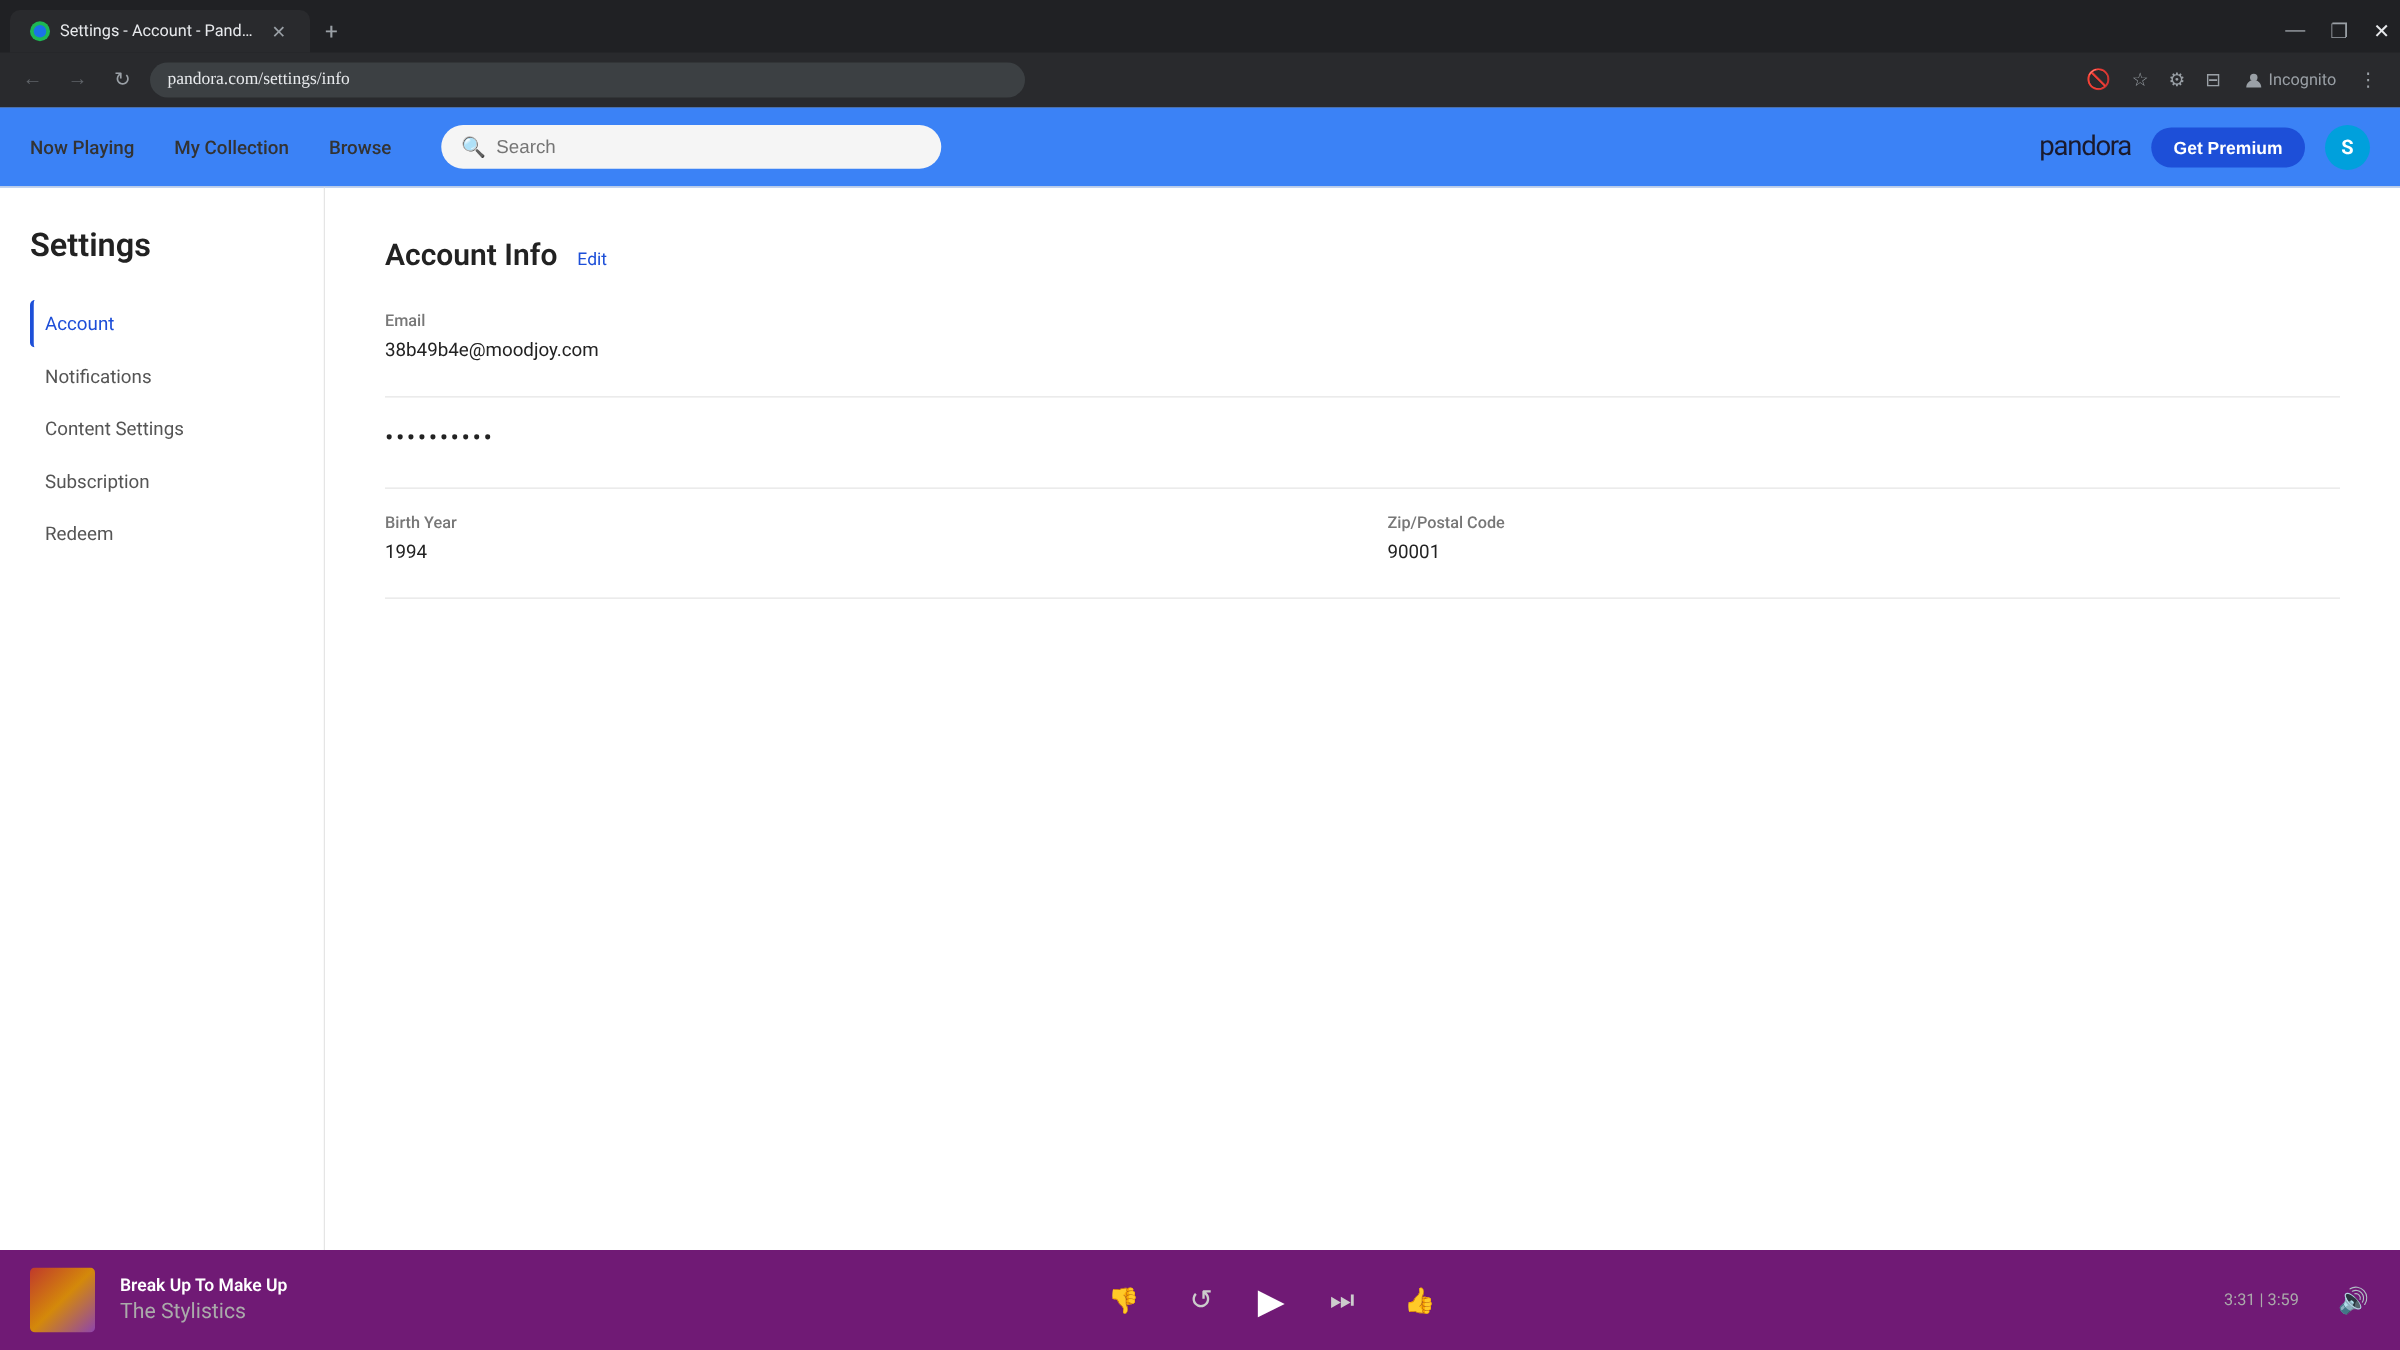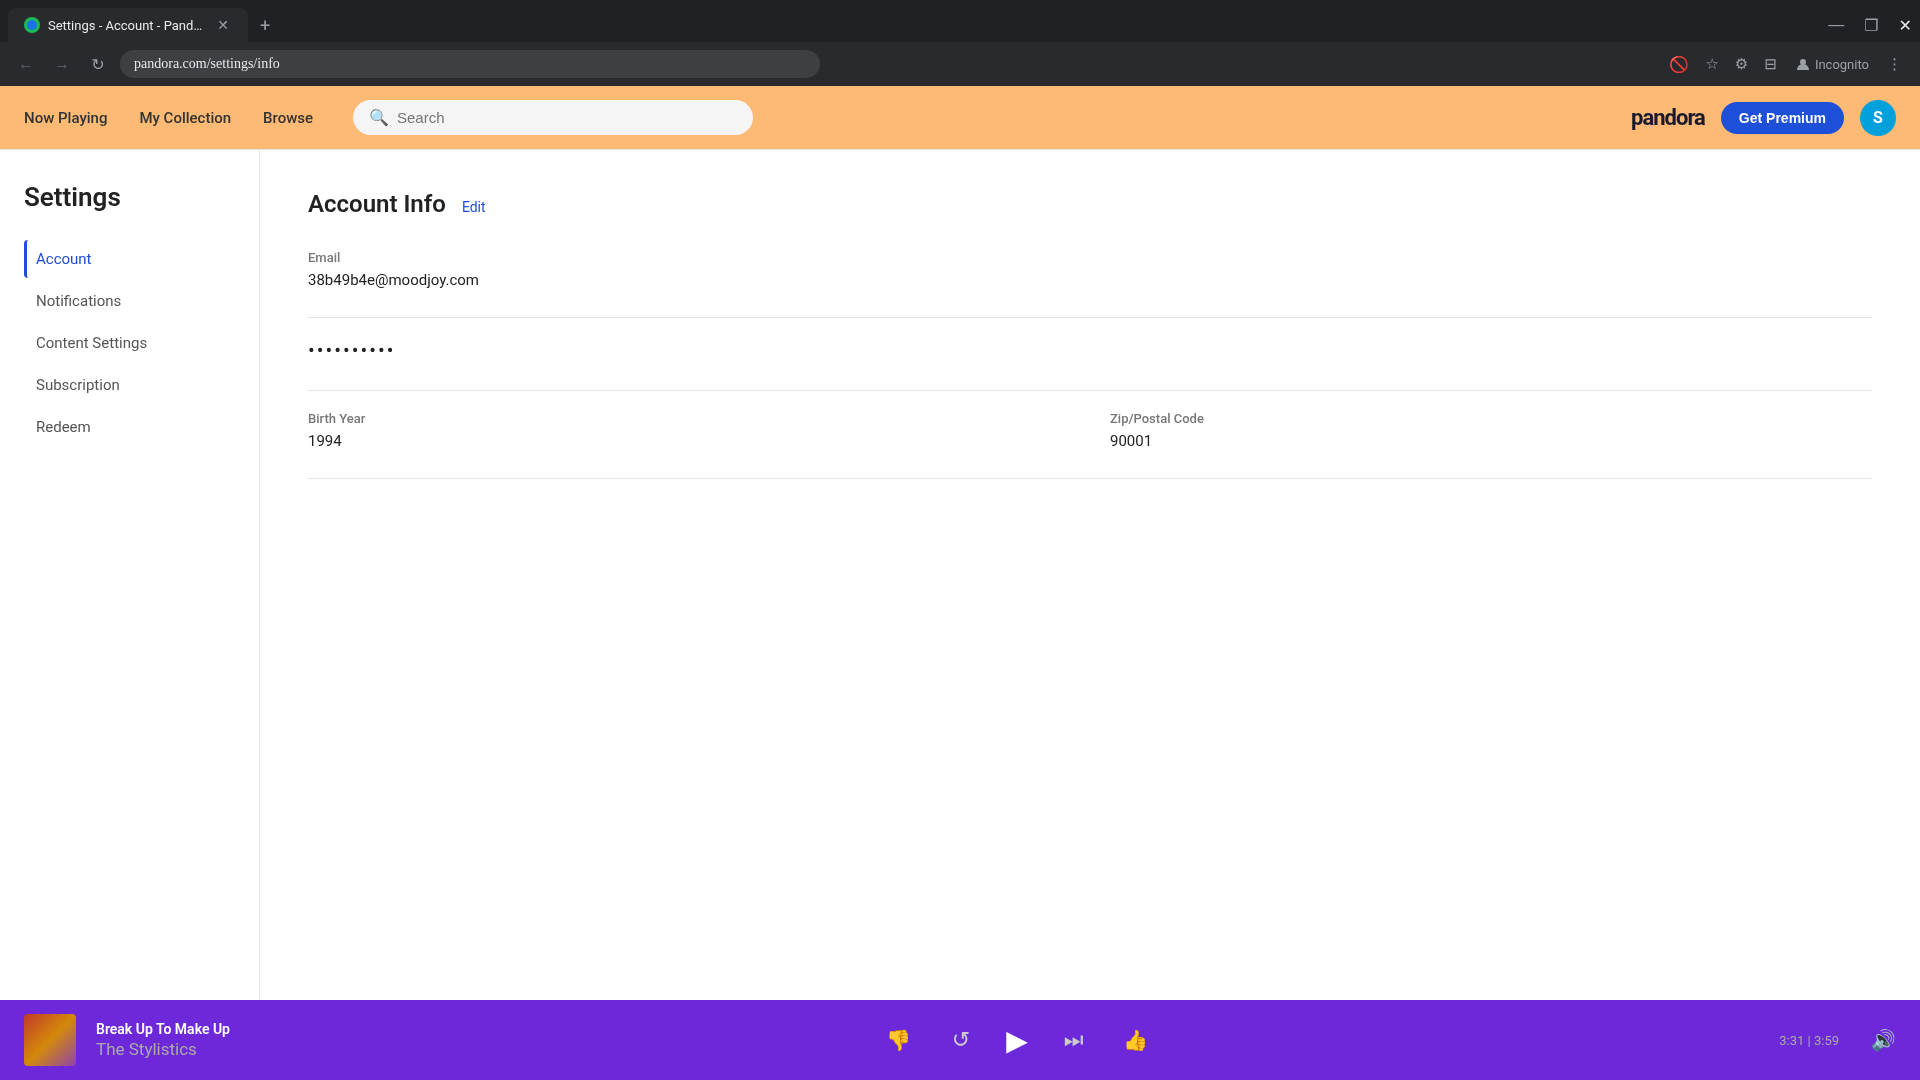--- a/index.html
+++ b/index.html
@@ -21,29 +21,29 @@
     .nav-btn { background: none; border: none; color: #9aa0a6; font-size: 16px; cursor: pointer; padding: 4px; border-radius: 50%; width: 28px; height: 28px; display: flex; align-items: center; justify-content: center; }
     .nav-btn.disabled { color: #5f6368; cursor: default; }
     .address-bar { flex: 1; background: #3c4043; border-radius: 20px; display: flex; align-items: center; padding: 6px 14px; max-width: 700px; }
     .address-bar span { color: #e8eaed; font-size: 14px; font-family: Liberation Serif, serif; }
     .toolbar-actions { display: flex; align-items: center; gap: 4px; margin-left: auto; }
     .toolbar-icon-btn { background: none; border: none; color: #9aa0a6; cursor: pointer; padding: 4px 6px; font-size: 15px; border-radius: 4px; }
 
     .incognito-badge { background: none; border: none; display: flex; align-items: center; gap: 4px; color: #9aa0a6; font-size: 13px; cursor: pointer; padding: 4px 8px; border-radius: 4px; }
 
     
-    .app-header { display: flex; align-items: center; padding: 0 24px; height: 64px; border-bottom: 1px solid #e5e5e5; background: #fdba74; }
+    .app-header { display: flex; align-items: center; padding: 0 24px; height: 64px; border-bottom: 1px solid #e5e5e5; background: #3b82f6; }
     .nav-links { display: flex; gap: 32px; align-items: center; }
     .nav-link { color: #333; text-decoration: none; font-size: 15px; font-weight: 500; cursor: pointer; }
     .search-bar { flex: 1; max-width: 400px; margin: 0 40px; }
     .search-input-wrap { display: flex; align-items: center; background: #f5f5f5; border-radius: 24px; padding: 8px 16px; gap: 8px; }
     .search-input-wrap input { background: none; border: none; outline: none; font-size: 15px; color: #333; width: 100%; }
     .search-icon { color: #666; font-size: 16px; }
     .header-right { margin-left: auto; display: flex; align-items: center; gap: 16px; }
-    .pandora-logo { font-size: 22px; color: #1a1a2e; font-weight: 700; letter-spacing: -1px; }
+    .pandora-logo { font-size: 22px; color: #1a1a2e; font-weight: 400; letter-spacing: -1px; }
     .get-premium-btn { background: #1d4fd8; color: #fff; border: none; border-radius: 20px; padding: 8px 18px; font-size: 14px; font-weight: 600; cursor: pointer; }
     .user-avatar { width: 36px; height: 36px; border-radius: 50%; background: #00a0dc; display: flex; align-items: center; justify-content: center; color: #fff; font-weight: 700; font-size: 16px; cursor: pointer; }
 
     
     .main-layout { display: flex; height: calc(1080px - 100px - 80px); }
 
     
     .sidebar { width: 260px; padding: 32px 24px; border-right: 1px solid #e5e5e5; flex-shrink: 0; }
     .settings-title { font-size: 26px; font-weight: 600; color: #222; margin-bottom: 28px; }
     .sidebar-nav { display: flex; flex-direction: column; gap: 4px; }
@@ -58,21 +58,21 @@
 
     .info-section { margin-bottom: 28px; }
     .info-row { display: grid; grid-template-columns: 1fr 1fr; gap: 40px; margin-bottom: 28px; }
     .info-field { display: flex; flex-direction: column; gap: 6px; }
     .info-label { font-size: 13px; color: #777; font-weight: 500; }
     .info-value { font-size: 15px; color: #222; }
     .info-password { font-size: 20px; color: #222; letter-spacing: 2px; }
     .divider { border: none; border-top: 1px solid #e5e5e5; margin: 20px 0; }
 
     
-    .now-playing-bar { position: fixed; bottom: 0; left: 0; right: 0; height: 80px; background: #6d28d9; display: flex; align-items: center; padding: 0 24px; gap: 20px; z-index: 100; }
+    .now-playing-bar { position: fixed; bottom: 0; left: 0; right: 0; height: 80px; background: #701a75; display: flex; align-items: center; padding: 0 24px; gap: 20px; z-index: 100; }
     .album-art { width: 52px; height: 52px; border-radius: 4px; background: linear-gradient(135deg, #e74c3c 0%, #f39c12 100%); flex-shrink: 0; display: flex; align-items: center; justify-content: center; overflow: hidden; }
     .album-art-inner { width: 100%; height: 100%; background: linear-gradient(135deg, #c0392b 0%, #d4890a 50%, #8e44ad 100%); }
     .track-info { display: flex; flex-direction: column; gap: 2px; min-width: 160px; }
     .track-name { color: #fff; font-size: 14px; font-weight: 600; }
     .track-artist { color: #aaa; font-size: 17px; }
     .player-controls { flex: 1; display: flex; align-items: center; justify-content: center; gap: 32px; }
     .ctrl-btn { background: none; border: none; color: #ccc; font-size: 22px; cursor: pointer; padding: 4px; }
     .play-btn { background: none; border: none; color: #fff; font-size: 26px; cursor: pointer; }
     .time-display { color: #aaa; font-size: 13px; margin-left: auto; }
     .volume-btn { background: none; border: none; color: #aaa; font-size: 18px; cursor: pointer; margin-left: 12px; }

